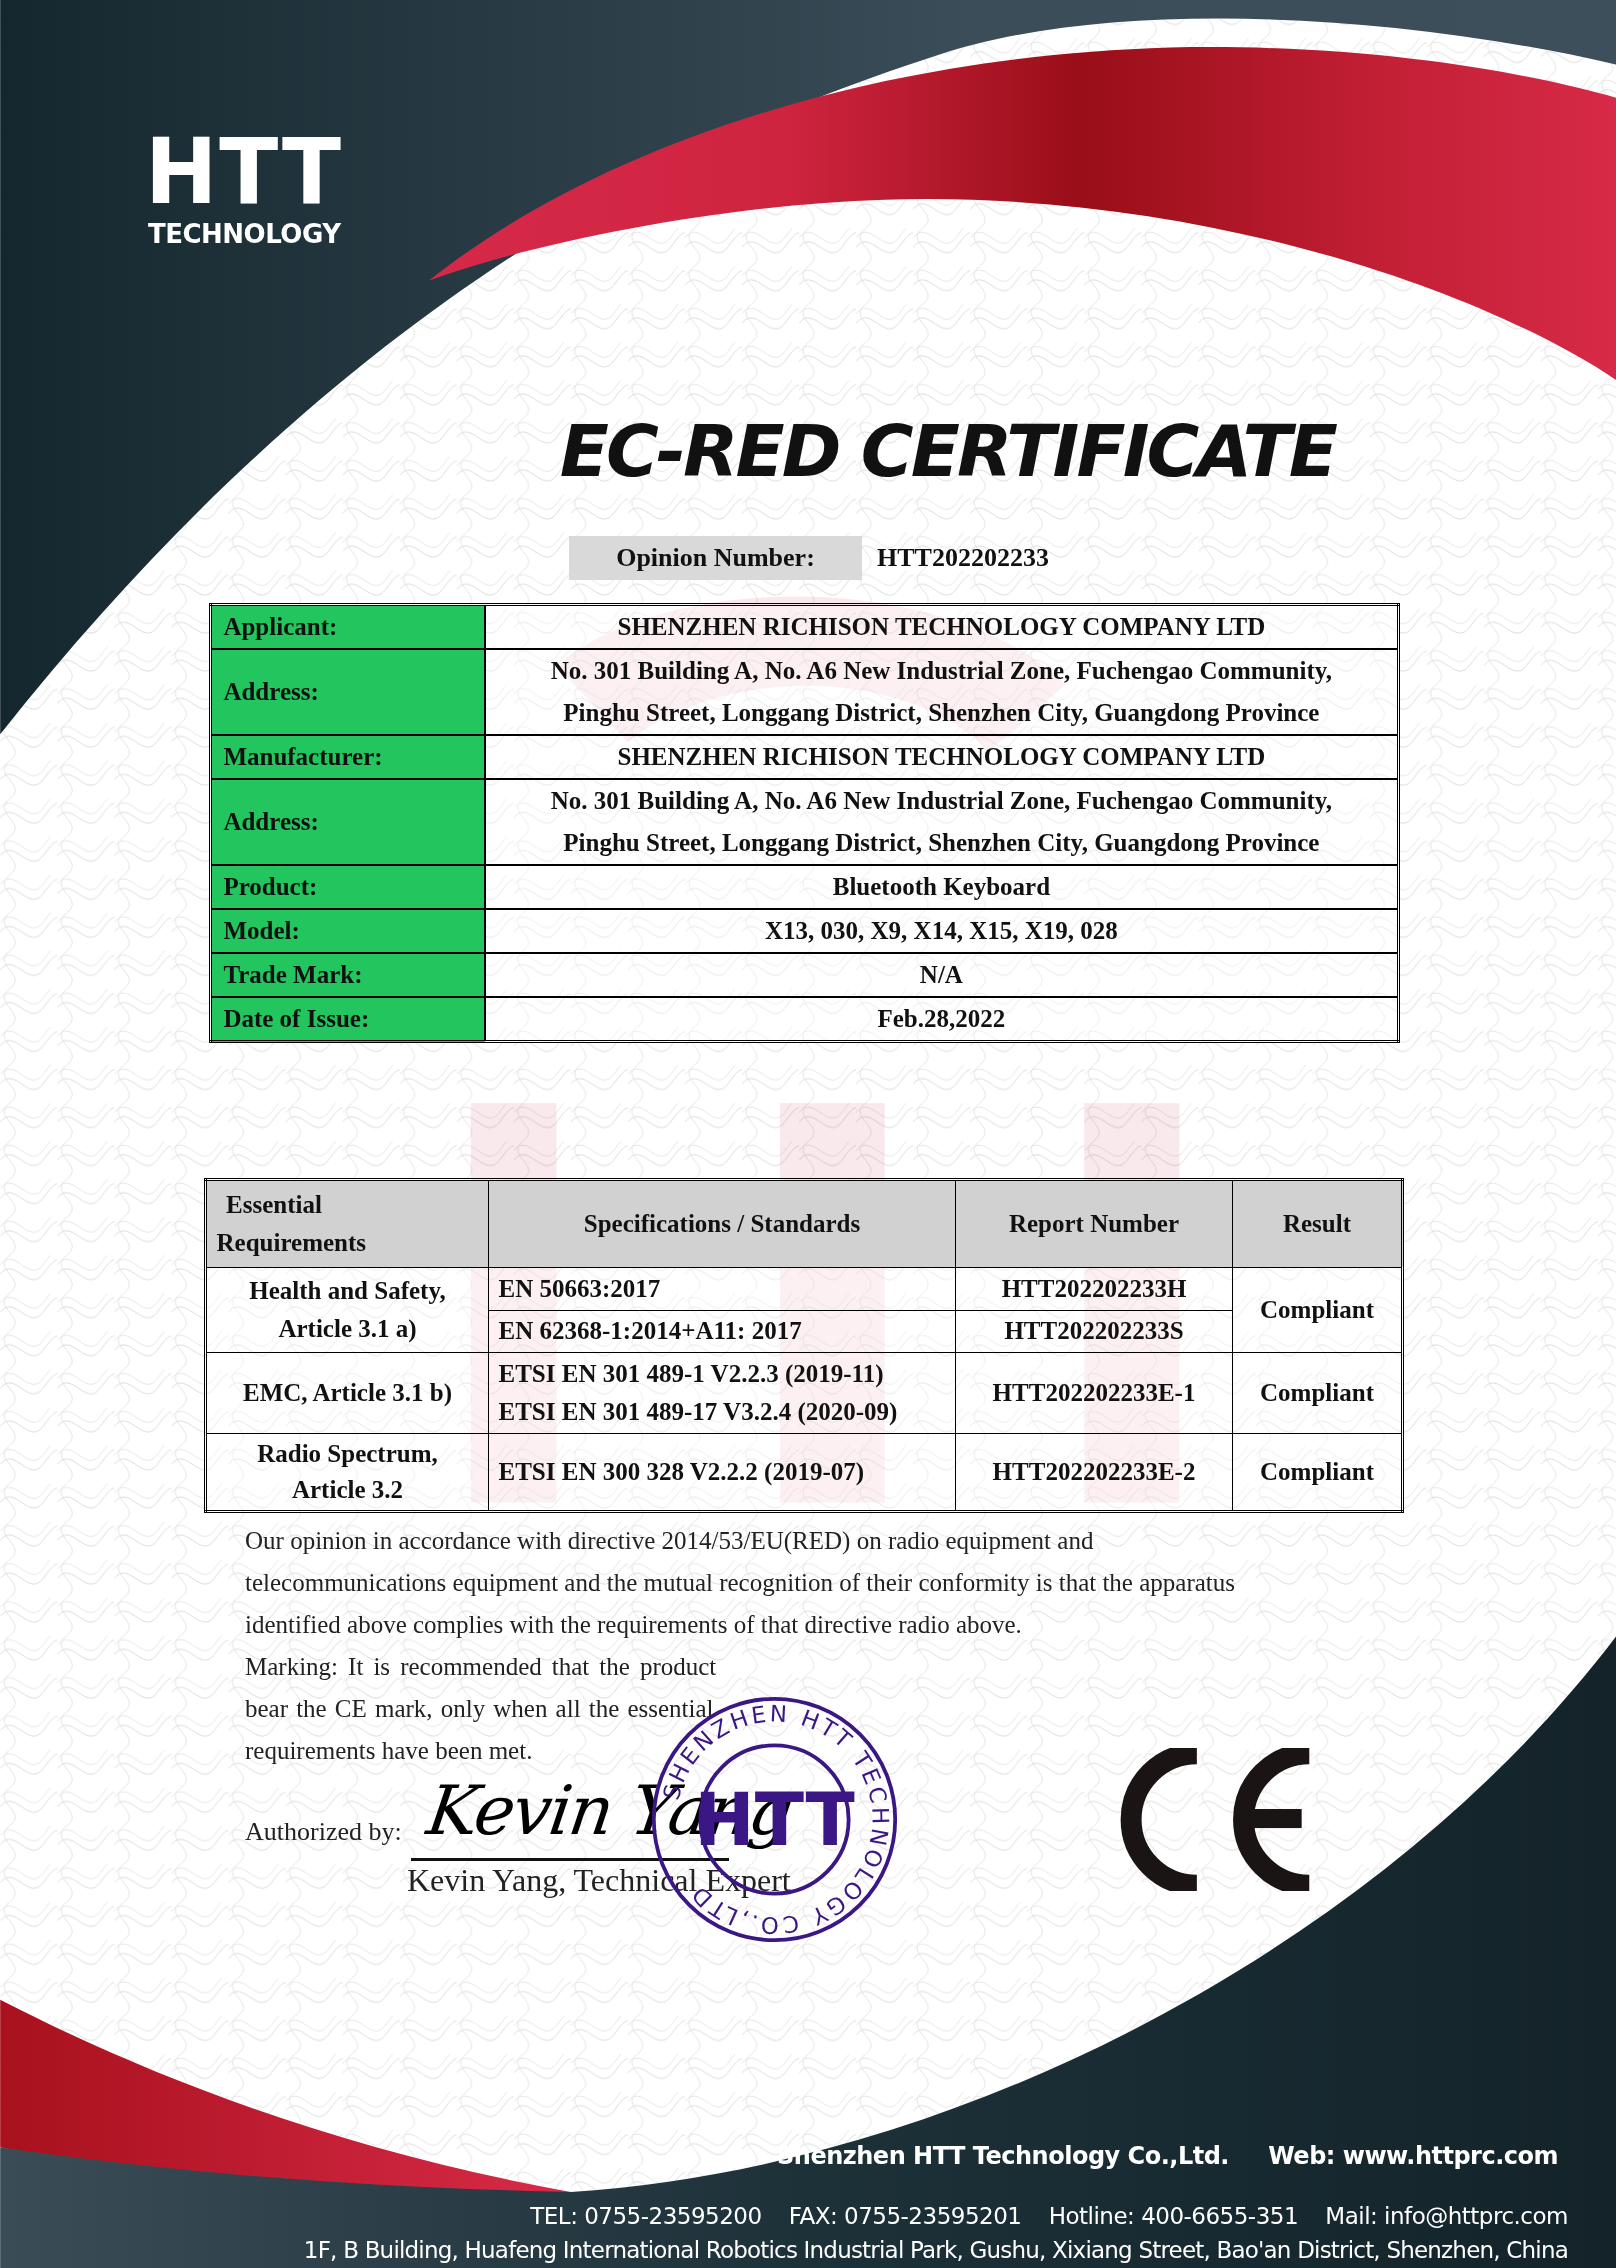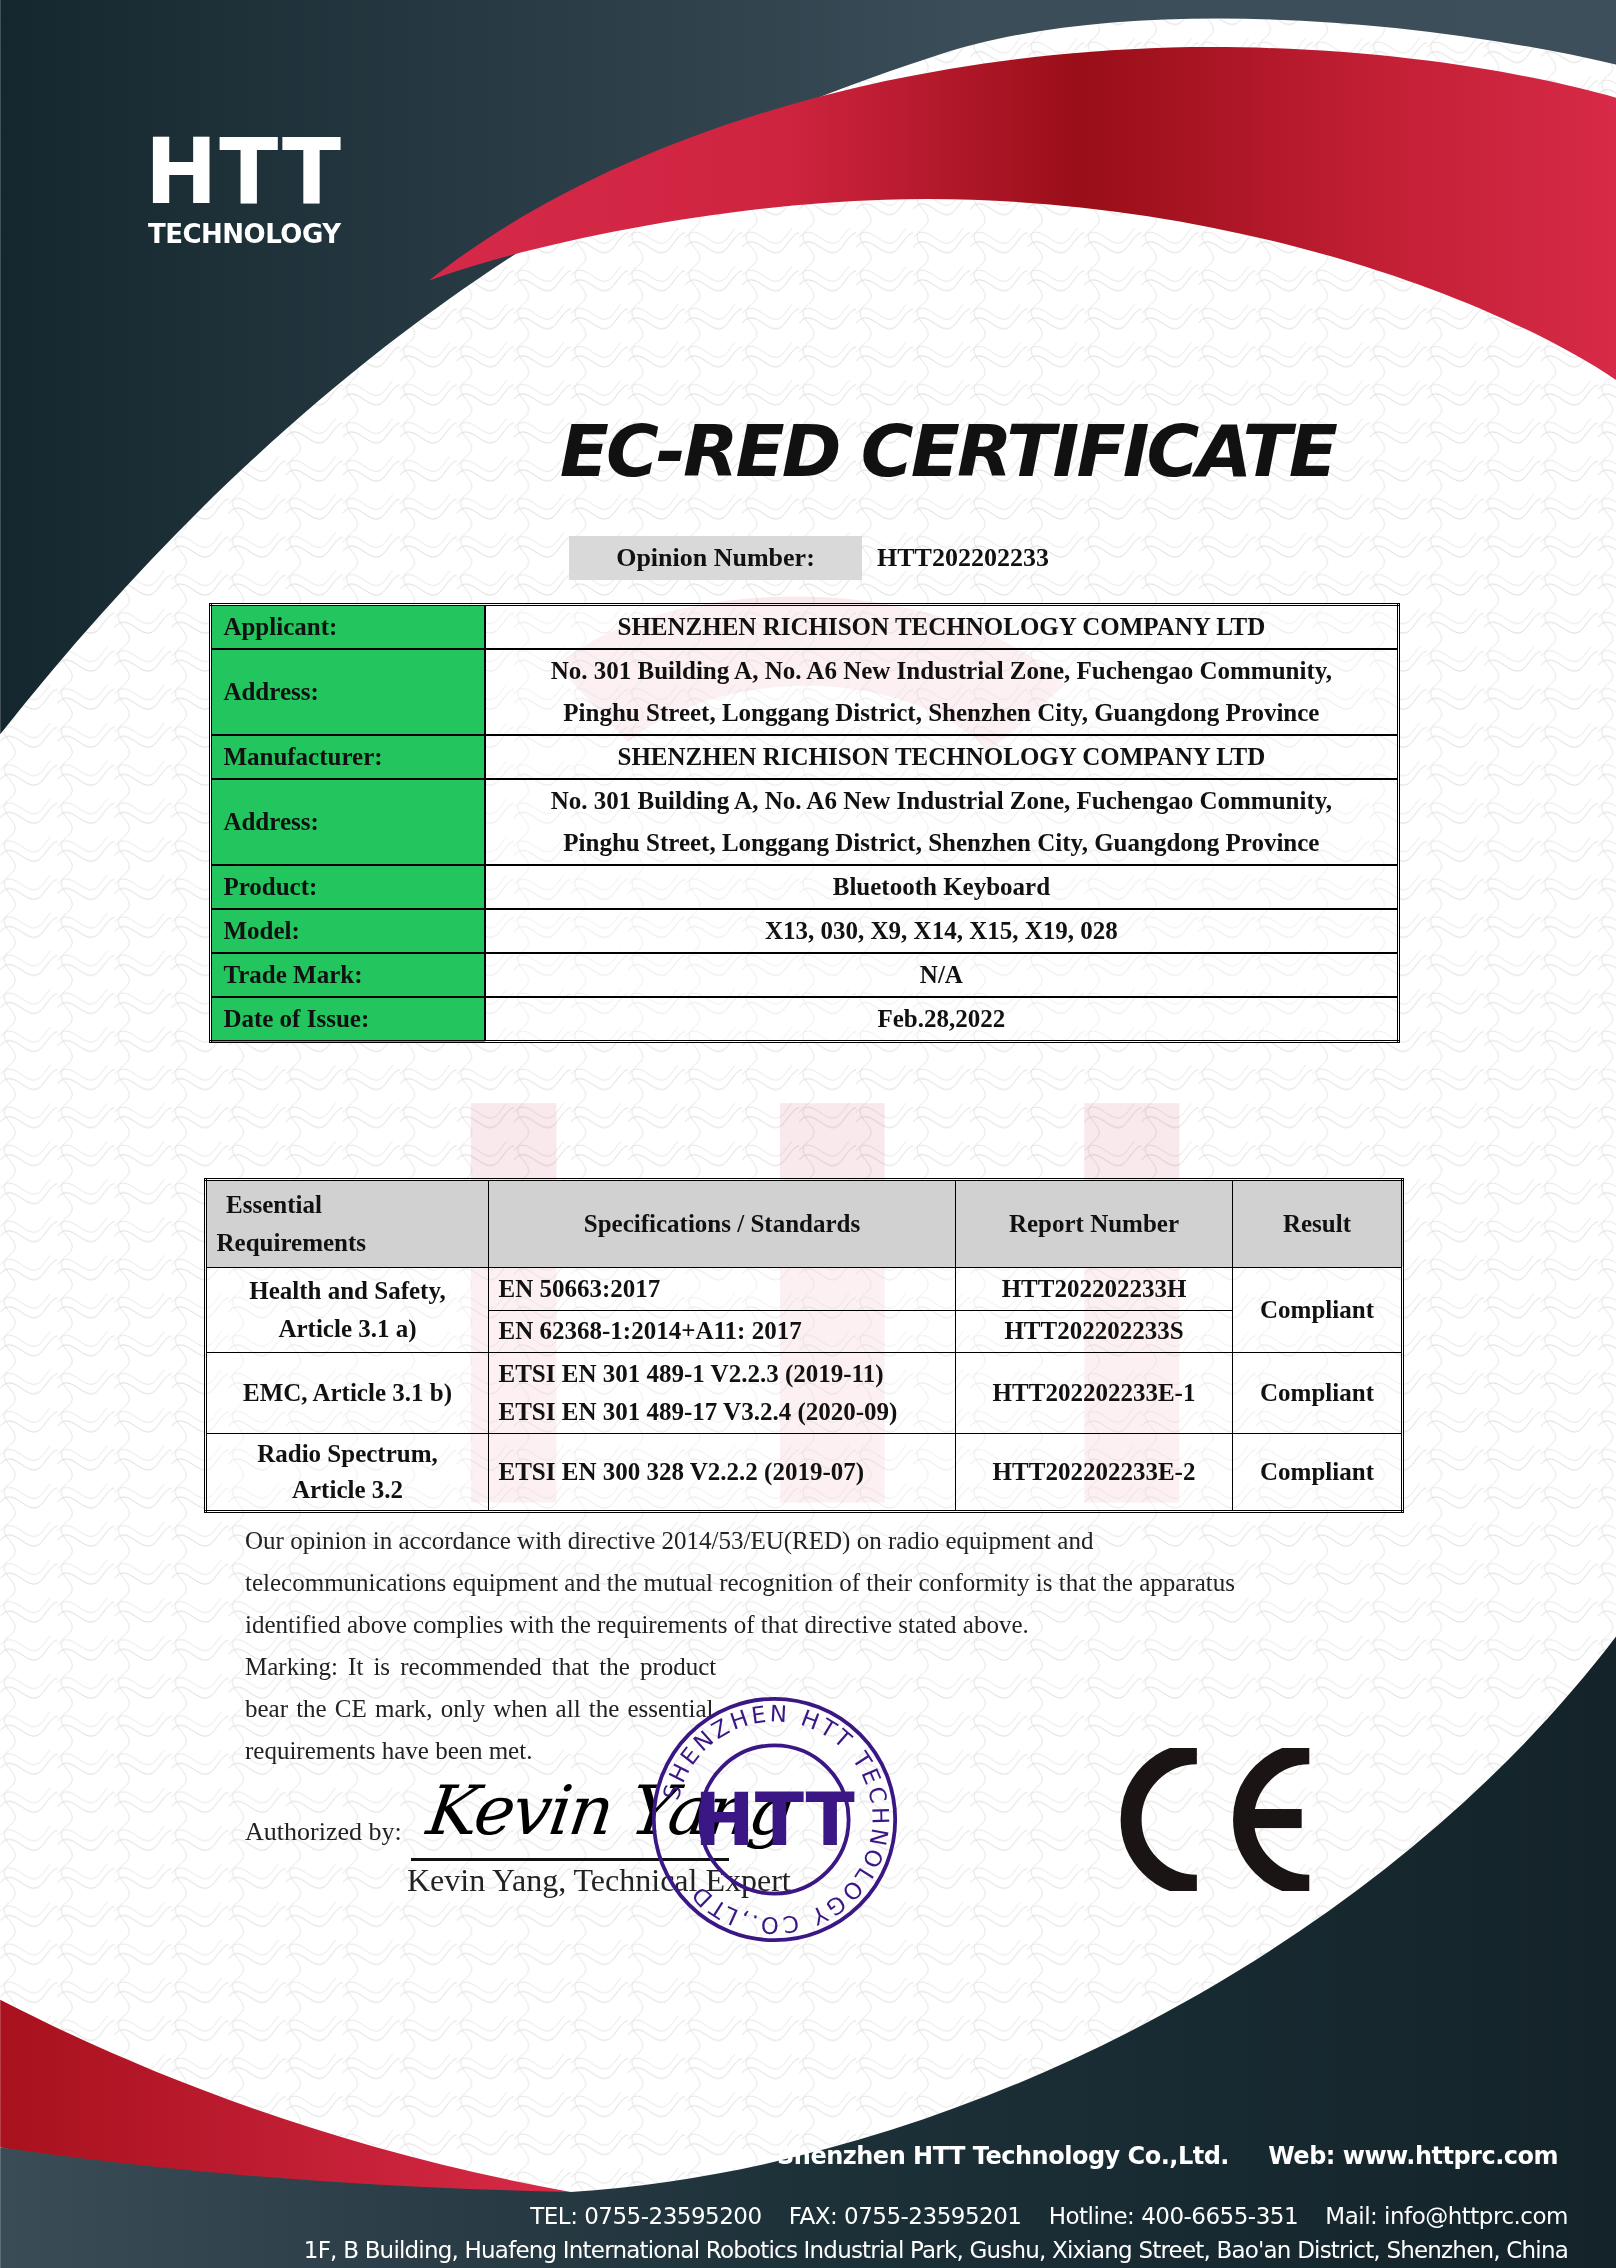--- a/index.html
+++ b/index.html
@@ -174,21 +174,21 @@
     <td class="l">ETSI EN 300 328 V2.2.2 (2019-07)</td>
     <td class="c">HTT202202233E-2</td>
     <td class="c">Compliant</td>
   </tr>
 </tbody>
   </table>
 
 <div class="abs para">
   <div>Our opinion in accordance with directive 2014/53/EU(RED) on radio equipment and</div>
   <div>telecommunications equipment and the mutual recognition of their conformity is that the apparatus</div>
-  <div>identified above complies with the requirements of that directive stated above.</div>
+  <div>identified above complies with the requirements of that directive radio above.</div>
   <div style="word-spacing:3.8px">Marking: It is recommended that the product</div>
   <div style="word-spacing:1.9px">bear the CE mark, only when all the essential</div>
   <div>requirements have been met.</div>
 </div>
 
 <div class="abs auth-label">Authorized by:</div>
 <div class="abs signature">Kevin Yang</div>
 <div class="abs sig-line"></div>
 <div class="abs signer">Kevin Yang, Technical Expert</div>
 

